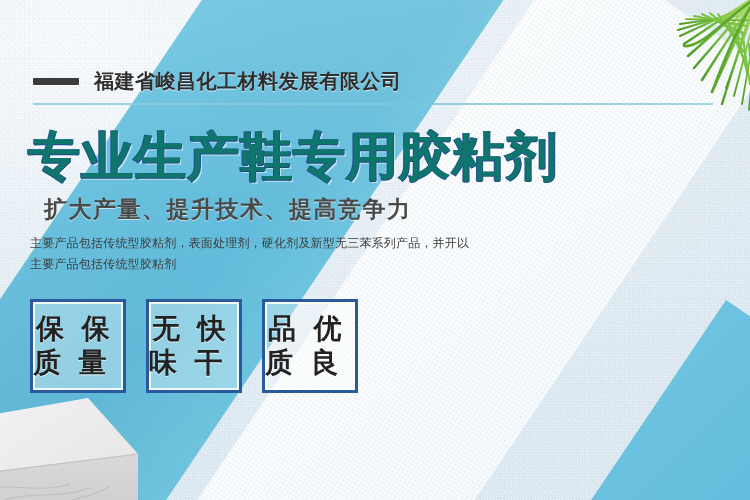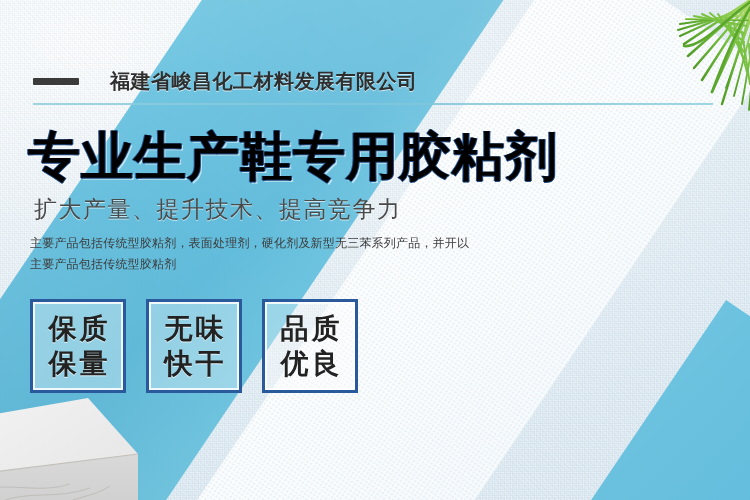--- a/index.html
+++ b/index.html
@@ -79,72 +79,72 @@
   .palm{position:absolute;top:-8px;right:-6px;width:150px;height:130px;pointer-events:none;}
 
   
   .slab{position:absolute;left:-30px;bottom:-10px;width:260px;height:120px;pointer-events:none;}
 
   
   .content{position:absolute;inset:0;}
 
   .company-row{
     position:absolute;left:33px;top:68px;
-    display:flex;align-items:center;gap:31px;
+    display:flex;align-items:center;gap:15px;
   }
   .dash{
     width:46px;height:7px;background:#3b3b3b;border-radius:1px;
     box-shadow:0 1px 0 rgba(255,255,255,.7);
   }
   .company-name{
     font-size:20px;font-weight:700;color:#2e2e2e;letter-spacing:.5px;
     white-space:nowrap;
     text-shadow:0 1px 0 rgba(255,255,255,.65);
   }
   .rule{
     position:absolute;left:33px;top:103px;width:680px;height:2px;
     background:linear-gradient(90deg,#8fcede 0%,#7ec6da 55%,#8ed0e0 100%);
     opacity:.85;
   }
 
   .headline{
     position:absolute;left:28px;top:122px;
     font-size:52px;font-weight:900;letter-spacing:1px;
-    color:#000000;white-space:nowrap;
+    color:#0f766e;white-space:nowrap;
     font-family:Liberation Serif, serif;
     text-shadow:
       1px 0 0 #24508c,
       -1px 0 0 #24508c,
       0 1px 0 #1f4880,
       2px 2px 0 rgba(255,255,255,.55);
   }
 
   .subhead{
-    position:absolute;left:34px;top:194px;
-    font-size:23px;font-weight:400;color:#4a4a4a;letter-spacing:1.5px;
+    position:absolute;left:44px;top:194px;
+    font-size:23px;font-weight:700;color:#4a4a4a;letter-spacing:1.5px;
     white-space:nowrap;
     text-shadow:0 1px 0 rgba(255,255,255,.6);
   }
 
   .body-text{
     position:absolute;left:30px;top:233px;width:520px;
     font-size:12px;line-height:21px;color:#3c3c3c;letter-spacing:.2px;
   }
   .body-text span{display:block;white-space:nowrap;}
 
   .boxes{
     position:absolute;left:30px;top:299px;
     display:flex;gap:20px;
   }
   .fbox{
     width:90px;height:88px;
     border:3px solid #2a5a9c;
     background:rgba(255,255,255,.32);
     box-shadow:inset 0 0 0 2px rgba(255,255,255,.85);
-    display:flex;flex-direction:column;align-items:center;justify-content:center;
+    display:flex;flex-direction:row;align-items:center;justify-content:center;
     gap:1px;
   }
   .fbox .ln{
     font-size:28px;font-weight:700;color:#222;letter-spacing:3px;
     line-height:34px;text-indent:3px;
     text-shadow:0 1px 0 rgba(255,255,255,.7);
   }
 </style>
 </head>
 <body>

